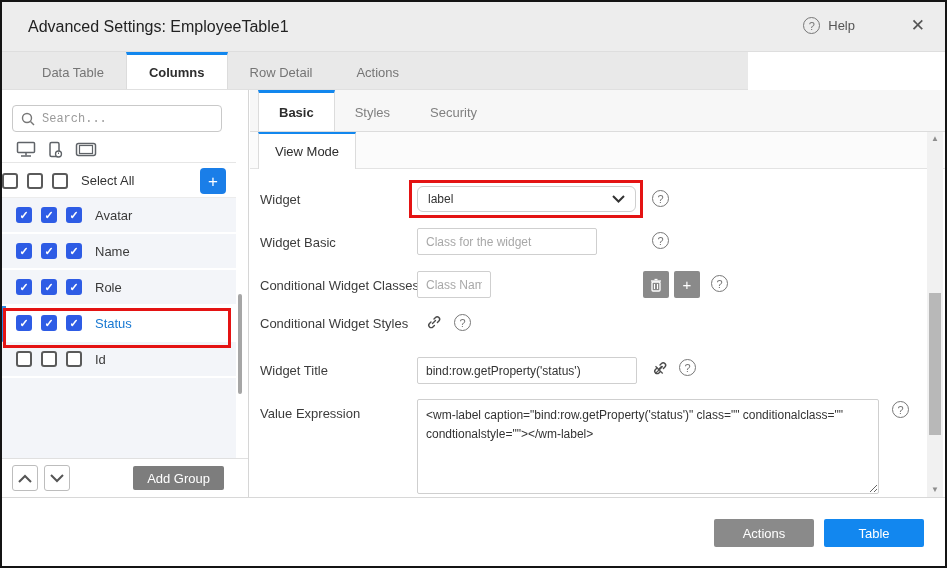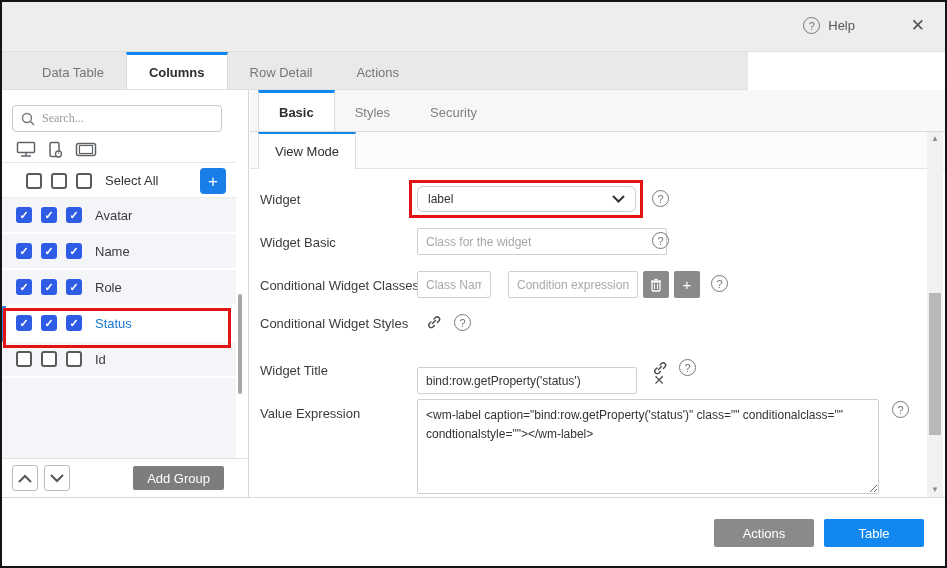--- a/index.html
+++ b/index.html
@@ -18,25 +18,25 @@
   .main-tabs { position:absolute; left:0; top:50px; width:746px; height:38px; background:#e9e9e9; display:flex; align-items:stretch; padding-left:18px; border-bottom:1px solid #e0e0e0; }
   .main-tab { display:flex; align-items:center; padding:0 22px; font-size:13px; color:#757575; border-top:3px solid transparent; cursor:pointer; }
   .main-tab.active { background:#fff; color:#2d2d2d; font-weight:700; border-top:3px solid #1287ee; border-left:1px solid #dcdcdc; border-right:1px solid #dcdcdc; }
 
   
   .content { position:absolute; left:0; top:88px; width:943px; height:407px; background:#fff; }
 
   
   .sidebar { position:absolute; left:0; top:0; width:247px; height:407px; background:#fff; border-right:1px solid #d6d6d6; }
   .search-box { position:absolute; left:10px; top:15px; width:210px; height:27px; border:1px solid #c9c9c9; border-radius:4px; background:#fff; display:flex; align-items:center; padding:0 8px; gap:7px; }
-  .search-box input { border:none; outline:none; font-size:12px; color:#333; width:160px; background:transparent; font-family:Liberation Serif, serif; }
+  .search-box input { border:none; outline:none; font-size:12px; color:#333; width:160px; background:transparent; font-family:Liberation Mono, monospace; }
   .search-box input::placeholder { color:#9a9a9a; }
   .devices-row { position:absolute; left:0; top:47px; width:234px; height:26px; display:flex; align-items:center; gap:12px; padding-left:14px; border-bottom:1px solid #e6e6e6; }
   .dev-icon { color:#5f6368; display:inline-flex; cursor:pointer; }
-  .selectall-row { position:absolute; left:0; top:74px; width:234px; height:34px; background:#fff; border-bottom:1px solid #ececec; display:flex; align-items:center; padding-left:24px; }
+  .selectall-row { position:absolute; left:0; top:74px; width:234px; height:34px; background:#fff; border-bottom:1px solid #ececec; display:flex; align-items:center; padding-left:0; }
   .plus-btn { position:absolute; right:10px; top:4px; width:26px; height:26px; background:#1a7ee8; color:#fff; border:none; border-radius:4px; font-size:17px; line-height:1; cursor:pointer; }
   .col-list { position:absolute; left:0; top:108px; width:234px; height:260px; background:#f3f5f9; }
   .col-row { height:36px; display:flex; align-items:center; padding-left:14px; background:#f3f5f9; border-bottom:2px solid #fff; cursor:pointer; }
   .col-row.selected { background:#fff; border-left:4px solid #2e86de; padding-left:10px; }
   .col-row .col-label { font-size:13px; color:#3a3a3a; margin-left:4px; }
   .col-row.selected .col-label { color:#1778d2; }
   .cbx { width:16px; height:16px; border:2px solid #5a5a5a; border-radius:3px; background:#fff; margin-right:9px; display:inline-flex; align-items:center; justify-content:center; cursor:pointer; flex:none; }
   .cbx.checked { background:#2e5ce5; border-color:#2e5ce5; color:#fff; font-size:11px; font-weight:700; }
   .side-scroll-thumb { position:absolute; left:236px; top:204px; width:4px; height:100px; background:#a6a6a6; border-radius:2px; }
   .side-controls { position:absolute; left:0; bottom:0; width:246px; height:39px; background:#fff; border-top:1px solid #e0e0e0; display:flex; align-items:center; padding:0 10px; }
@@ -79,20 +79,21 @@
   .red-box.widget { left:159px; top:11px; width:234px; height:38px; }
 
   .help-q { position:absolute; cursor:pointer; }
 </style>
 </head>
 <body>
 
 <div class="window">
 
   <div class="header">
+    <div class="title">Advanced Settings: EmployeeTable1</div>
     <div class="help-wrap">
       <span class="qmark">?</span>
       <span class="help-text">Help</span>
     </div>
     <div class="close">✕</div>
   </div>
 
   <div class="main-tabs">
     <div class="main-tab">Data Table</div>
     <div class="main-tab active">Columns</div>
@@ -211,26 +212,25 @@
           <span class="chev">
             <svg width="13" height="8" viewBox="0 0 13 8">
                 <polyline points="1,1 6.5,6.5 12,1" fill="none" stroke="#333" stroke-width="2"></polyline>
               </svg>
           </span>
         </div>
         <div class="red-box widget"></div>
         <span class="help-q qmark" style="left:402px;top:21px;">?</span>
 
         <div class="f-label" style="top:66px;">Widget Basic</div>
-        <input class="f-input" style="position: absolute; left: 167px; top: 59px; width: 250px; height: 27px;" placeholder="Class for the widget">
+        <input class="f-input" style="position: absolute; left: 167px; top: 59px; width: 180px; height: 27px;" placeholder="Class for the widget">
         <span class="help-q qmark" style="left:402px;top:63px;">?</span>
 
         <div class="f-label" style="top:109px;">Conditional Widget Classes</div>
         <input class="f-input" style="position: absolute; left: 167px; top: 102px; width: 74px; height: 27px;" placeholder="Class Name">
-        <input class="f-input" style="position: absolute; left: 258px; top: 102px; width: 130px; height: 27px;" placeholder="Condition expression">
         <button class="gray-sq-btn" style="position:absolute;left:393px;top:102px;">
           <svg width="12" height="14" viewBox="0 0 12 14">
               <rect x="2" y="4" width="8" height="9" rx="1" fill="none" stroke="#fff" stroke-width="1.3"></rect>
               <line x1="1" y1="3" x2="11" y2="3" stroke="#fff" stroke-width="1.3"></line>
               <line x1="4.5" y1="1.5" x2="7.5" y2="1.5" stroke="#fff" stroke-width="1.3"></line>
               <line x1="4.5" y1="6" x2="4.5" y2="11" stroke="#fff" stroke-width="1"></line>
               <line x1="7.5" y1="6" x2="7.5" y2="11" stroke="#fff" stroke-width="1"></line>
             </svg>
         </button>
         <button class="gray-sq-btn" style="position:absolute;left:424px;top:102px;">
@@ -240,21 +240,21 @@
 
         <div class="f-label" style="top:147px;">Conditional Widget Styles</div>
         <span class="link-icon" style="position:absolute;left:176px;top:145px;">
           <svg width="16" height="16" viewBox="0 0 16 16">
               <path d="M6.5 9.5 L9.5 6.5 M5 8 L3.5 9.5 a2.4 2.4 0 0 0 3.4 3.4 L8.4 11.4 M8 5 L9.5 3.5 a2.4 2.4 0 0 1 3.4 3.4 L11.4 8.4" fill="none" stroke="#4a4a4a" stroke-width="1.4" stroke-linecap="round"></path>
             </svg>
         </span>
         <span class="help-q qmark" style="left:204px;top:145px;">?</span>
 
         <div class="f-label" style="top:194px;">Widget Title</div>
-        <div style="position:absolute;left:167px;top:198px;width:256px;height:27px;">
+        <div style="position:absolute;left:167px;top:188px;width:256px;height:27px;">
           <input class="f-input" style="width: 220px; height: 27px; padding-right: 24px;" value="bind:row.getProperty('status')">
           <span class="clear-x">✕</span>
         </div>
         <span class="link-icon" style="position:absolute;left:402px;top:191px;">
           <svg width="16" height="16" viewBox="0 0 16 16">
               <path d="M6.5 9.5 L9.5 6.5 M5 8 L3.5 9.5 a2.4 2.4 0 0 0 3.4 3.4 L8.4 11.4 M8 5 L9.5 3.5 a2.4 2.4 0 0 1 3.4 3.4 L11.4 8.4" fill="none" stroke="#4a4a4a" stroke-width="1.4" stroke-linecap="round"></path>
             </svg>
         </span>
         <span class="help-q qmark" style="left:429px;top:190px;">?</span>
 

